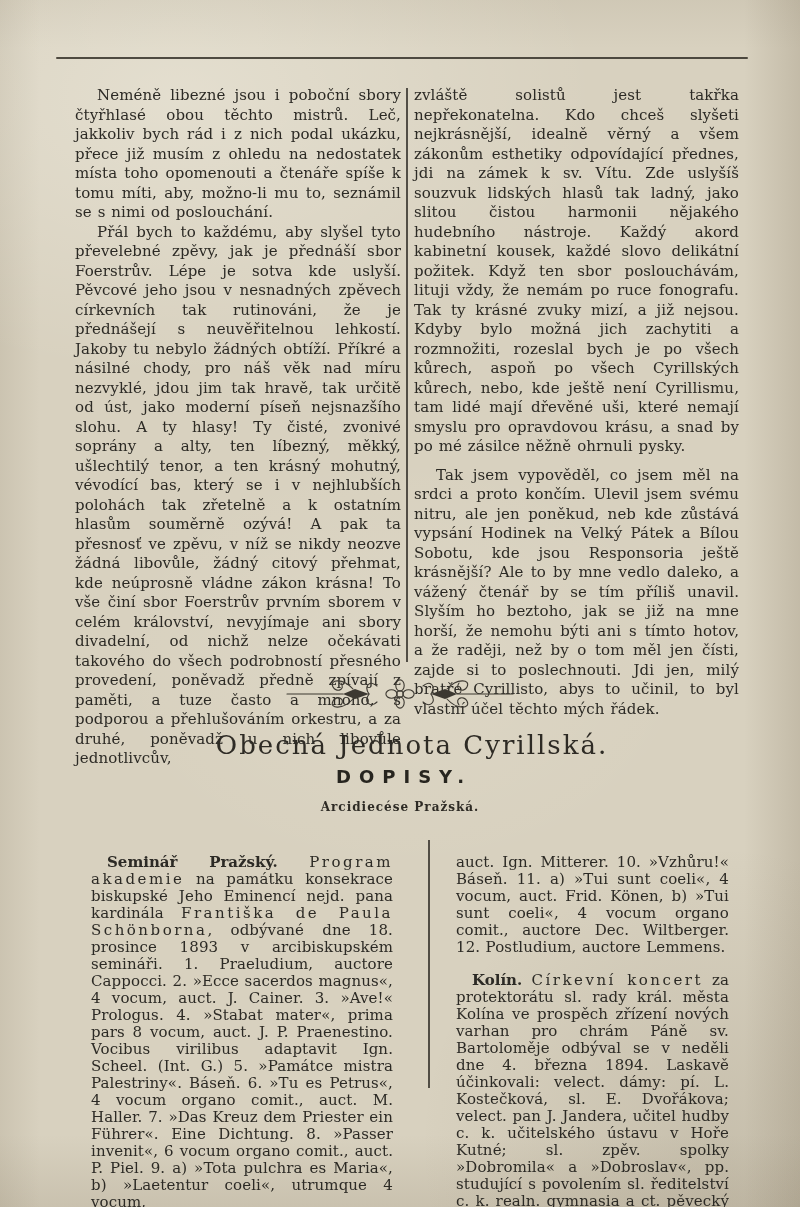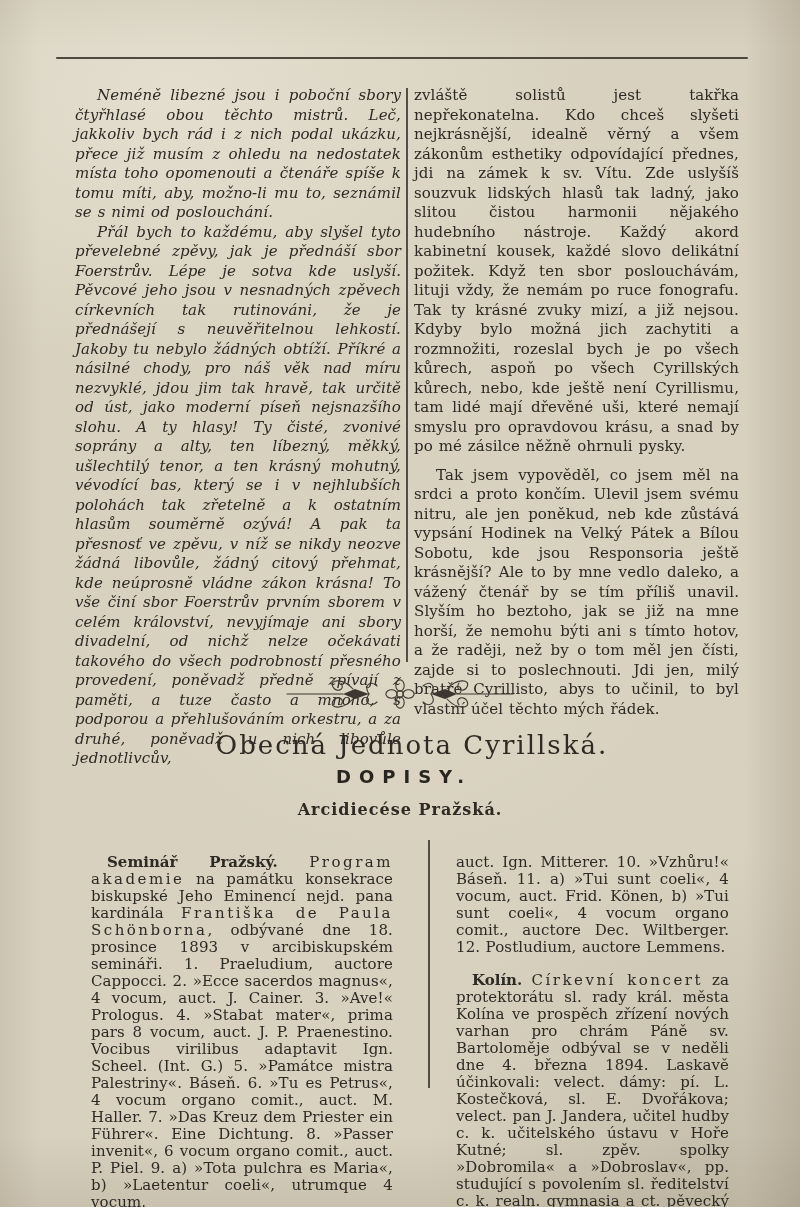--- a/index.html
+++ b/index.html
@@ -17,21 +17,21 @@
   }
   .page-number{
     position:absolute;top:34px;left:0;width:800px;text-align:center;
     font-size:15px;letter-spacing:2px;color:#33302a;
   }
   .top-rule{
     position:absolute;top:57px;left:56px;width:692px;height:2px;
     background:rgba(52,48,40,0.85);border-radius:1px;
   }
   .col{position:absolute;text-align:justify;}
-  .article-left {top:86px;left:75px;width:326px;font-style:italic;}
+  .article-left {top:86px;left:75px;width:326px;}
   .article-right{top:86px;left:414px;width:325px;}
   .para{
     margin:0;font-size:15px;line-height:19.5px;word-spacing:1px;letter-spacing:0.1px;
     hyphens:auto;
   }
   .indent{text-indent:22px;}
   .gap-top{margin-top:9px;}
   .vrule{position:absolute;width:1.5px;background:rgba(48,44,37,0.8);}
   .article-vrule{left:406px;top:88px;height:574px;}
   .ornament{position:absolute;top:676px;left:0;width:800px;text-align:center;}
@@ -40,21 +40,21 @@
     position:absolute;top:718px;left:0;width:800px;margin:12px;text-align:center;
     font-size:26px;font-weight:400;letter-spacing:2px;color:#2e2b25;
   }
   .dopisy{
     position:absolute;top:766px;left:0;width:800px;margin:0;text-align:center;
     font-family:"DejaVu Sans", sans-serif;
     font-size:18px;font-weight:bold;letter-spacing:8px;text-indent:8px;color:#27251f;
   }
   .diocese{
     position:absolute;top:800px;left:0;width:800px;margin:0;text-align:center;
-    font-size:16px;font-weight:bold;letter-spacing:1px;color:#2e2b25;
+    font-size:12px;font-weight:bold;letter-spacing:1px;color:#2e2b25;
   }
   .letters-left {top:838px;left:75px;width:334px;}
   .letters-right{top:838px;left:440px;width:305px;}
   .letters-vrule{left:428px;top:840px;height:248px;}
   .lpara{
     margin:16px;font-size:15px;line-height:17px;word-spacing:0.6px;
     hyphens:auto;
   }
   .lpara.indent{text-indent:16px;}
   .seg-bold{font-weight:bold;}

